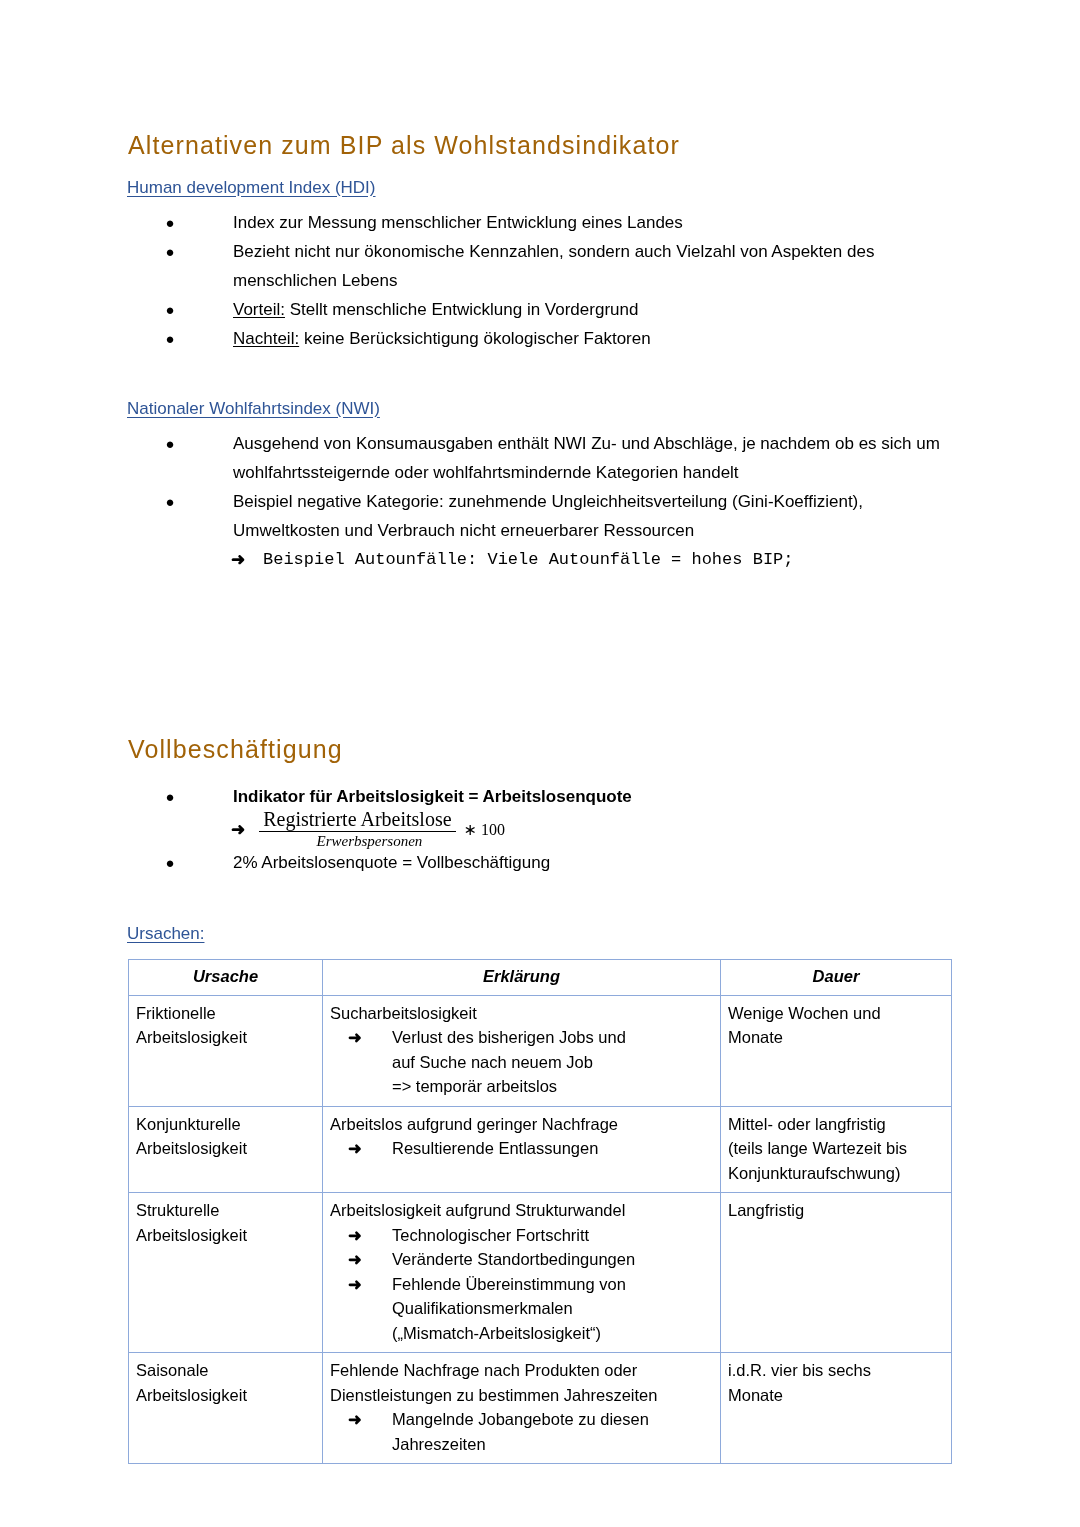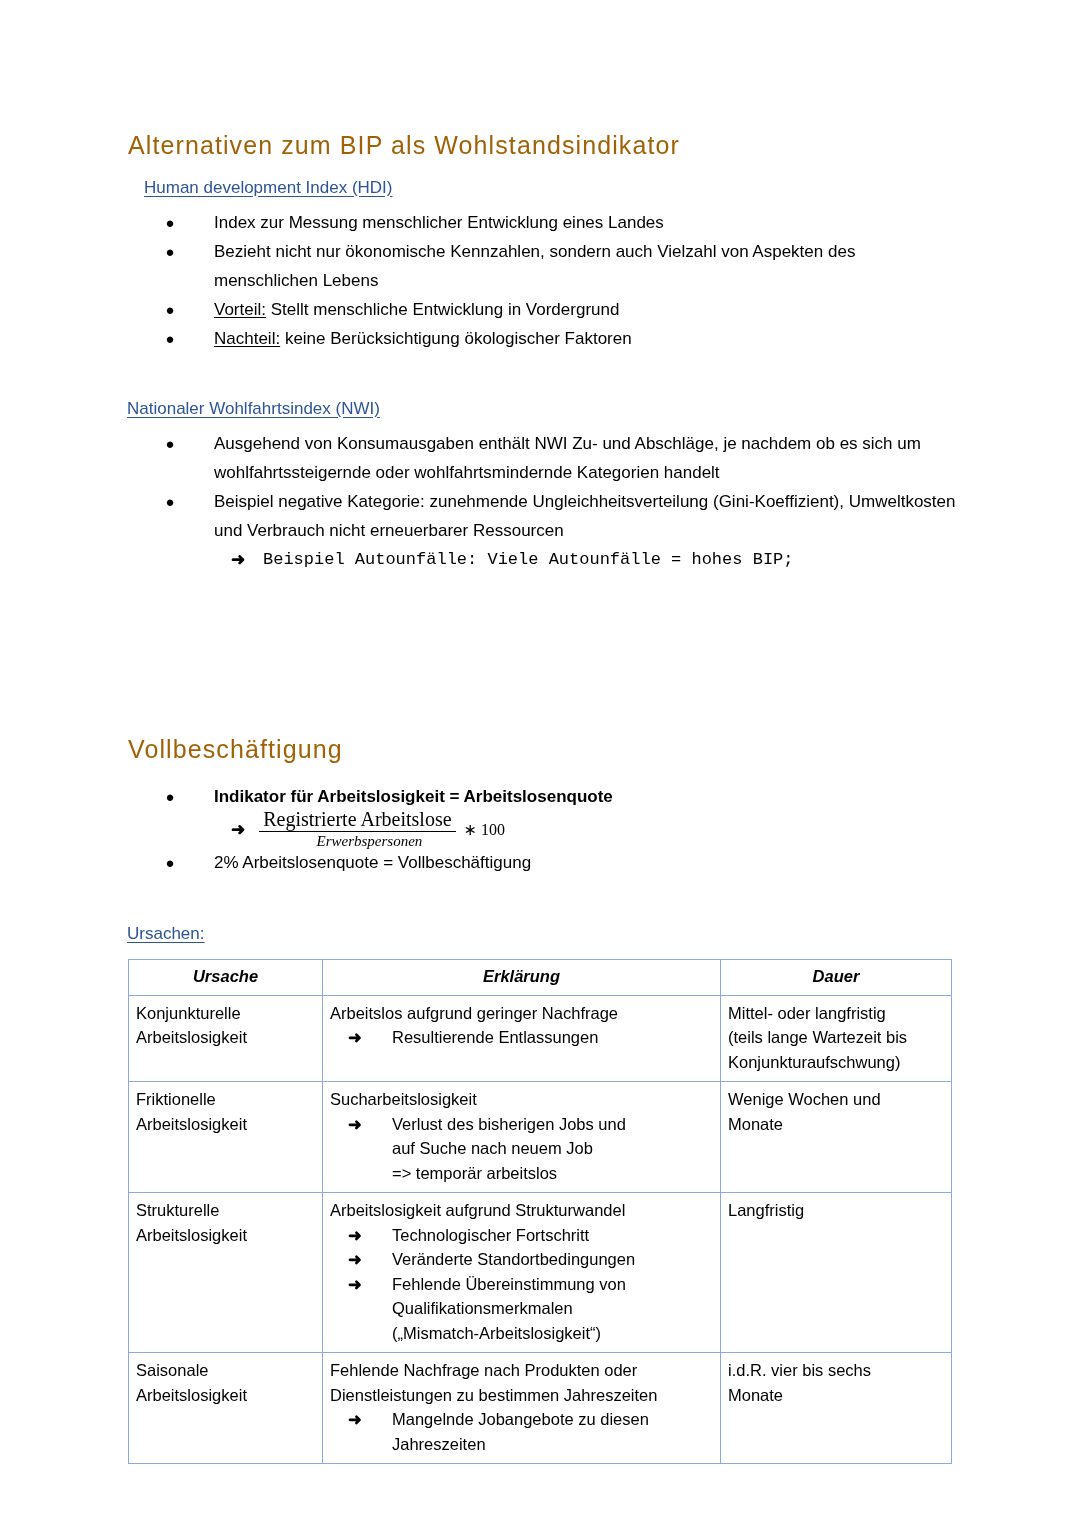--- a/index.html
+++ b/index.html
@@ -55,21 +55,21 @@
     position: absolute;
     left: 0px;
     top: 0px;
     width: 14px;
     text-align: center;
     font-size: 15px;
     line-height: 29px;
   }
   .bullet-row > .btext {
     display: block;
-    margin-left: 51px;
+    margin-left: 70px;
   }
 
   .arrow-row {
     position: relative;
     font-size: 17px;
     line-height: 29px;
   }
   .arrow-row > .arw {
     position: absolute;
     left: 68px;
@@ -165,21 +165,21 @@
   }
   .cell-sub { display: block; margin-left: 62px; }
 </style>
 </head>
 <body>
 
 <div class="page">
 
   <div class="h1" style="left:128px; top:131px;">Alternativen zum BIP als Wohlstandsindikator</div>
 
-  <div class="subhead" style="left:144px; top:178px;">Human development Index (HDI)</div>
+  <div class="subhead" style="left:127px; top:178px;">Human development Index (HDI)</div>
 
   <div class="blk" style="left:163px; top:208px; width:800px;">
 
     <div class="bullet-row">
       <span class="dot">●</span>
       <span class="btext">Index zur Messung menschlicher Entwicklung eines Landes</span>
     </div>
 
     <div class="bullet-row">
       <span class="dot">●</span>
@@ -254,59 +254,59 @@
       <tr>
         <th>Ursache</th>
         <th>Erklärung</th>
         <th>Dauer</th>
       </tr>
     </thead>
     <tbody>
 
       <tr>
         <td>
+          <span class="cell-lead">Friktionelle</span>
+          <span class="cell-lead">Arbeitslosigkeit</span>
+        </td>
+        <td>
+          <span class="cell-lead">Sucharbeitslosigkeit</span>
+          <span class="cell-arrow">
+            <span class="ca">➜</span>
+            <span>Verlust des bisherigen Jobs und</span>
+          </span>
+          <span class="cell-sub">auf Suche nach neuem Job</span>
+          <span class="cell-sub">=&gt; temporär arbeitslos</span>
+        </td>
+        <td>
+          <span class="cell-lead">Wenige Wochen und</span>
+          <span class="cell-lead">Monate</span>
+        </td>
+      </tr>
+
+      <tr>
+        <td>
           <span class="cell-lead">Konjunkturelle</span>
           <span class="cell-lead">Arbeitslosigkeit</span>
         </td>
         <td>
           <span class="cell-lead">Arbeitslos aufgrund geringer Nachfrage</span>
           <span class="cell-arrow">
             <span class="ca">➜</span>
             <span>Resultierende Entlassungen</span>
           </span>
         </td>
         <td>
           <span class="cell-lead">Mittel- oder langfristig</span>
           <span class="cell-lead">(teils lange Wartezeit bis</span>
           <span class="cell-lead">Konjunkturaufschwung)</span>
         </td>
       </tr>
 
       <tr>
         <td>
-          <span class="cell-lead">Friktionelle</span>
-          <span class="cell-lead">Arbeitslosigkeit</span>
-        </td>
-        <td>
-          <span class="cell-lead">Sucharbeitslosigkeit</span>
-          <span class="cell-arrow">
-            <span class="ca">➜</span>
-            <span>Verlust des bisherigen Jobs und</span>
-          </span>
-          <span class="cell-sub">auf Suche nach neuem Job</span>
-          <span class="cell-sub">=&gt; temporär arbeitslos</span>
-        </td>
-        <td>
-          <span class="cell-lead">Wenige Wochen und</span>
-          <span class="cell-lead">Monate</span>
-        </td>
-      </tr>
-
-      <tr>
-        <td>
           <span class="cell-lead">Strukturelle</span>
           <span class="cell-lead">Arbeitslosigkeit</span>
         </td>
         <td>
           <span class="cell-lead">Arbeitslosigkeit aufgrund Strukturwandel</span>
           <span class="cell-arrow">
             <span class="ca">➜</span>
             <span>Technologischer Fortschritt</span>
           </span>
           <span class="cell-arrow">

